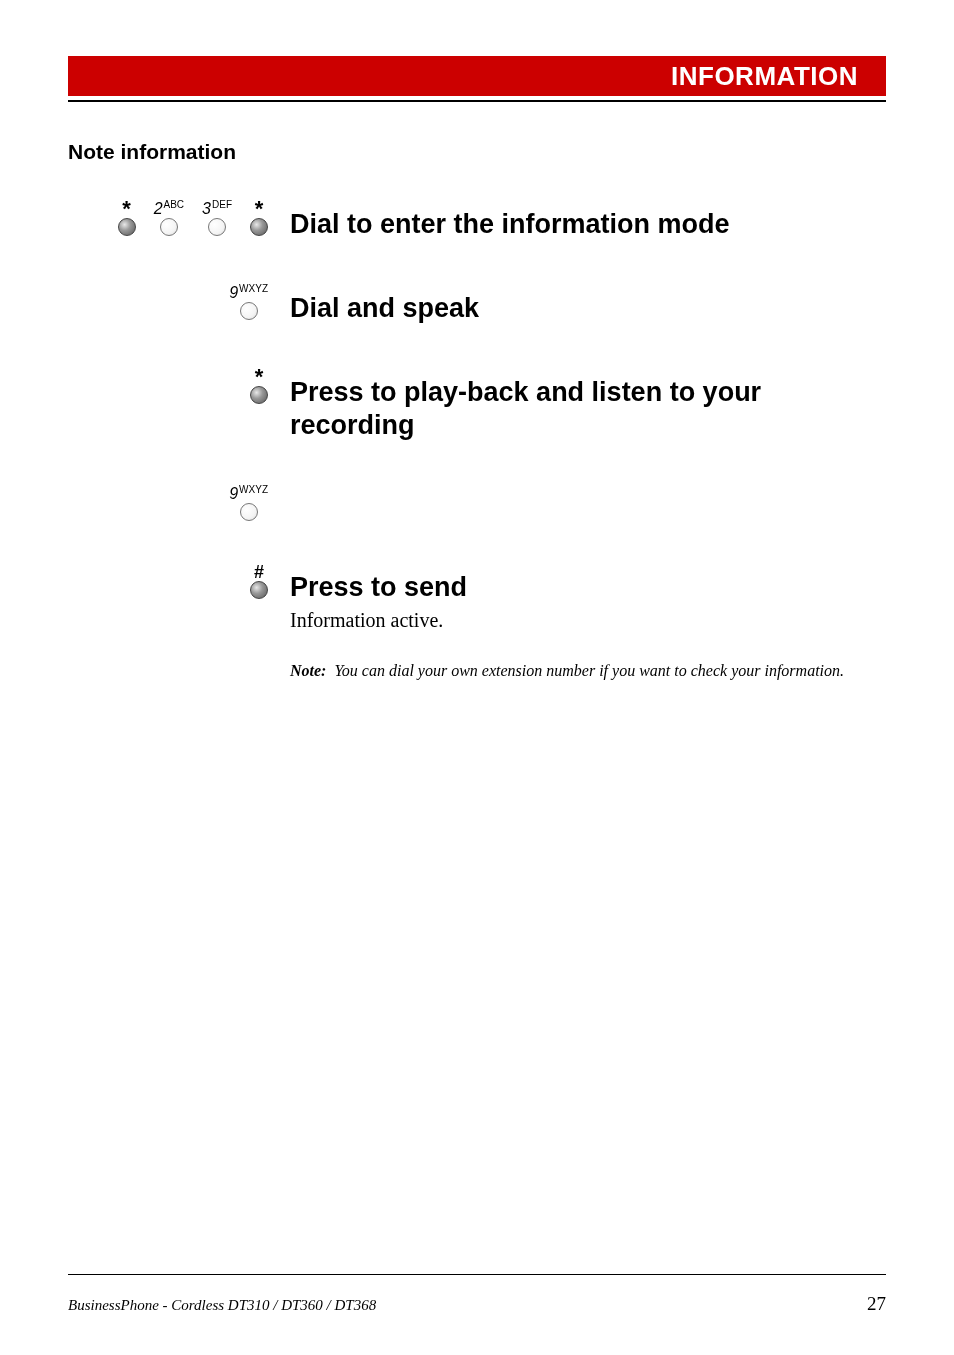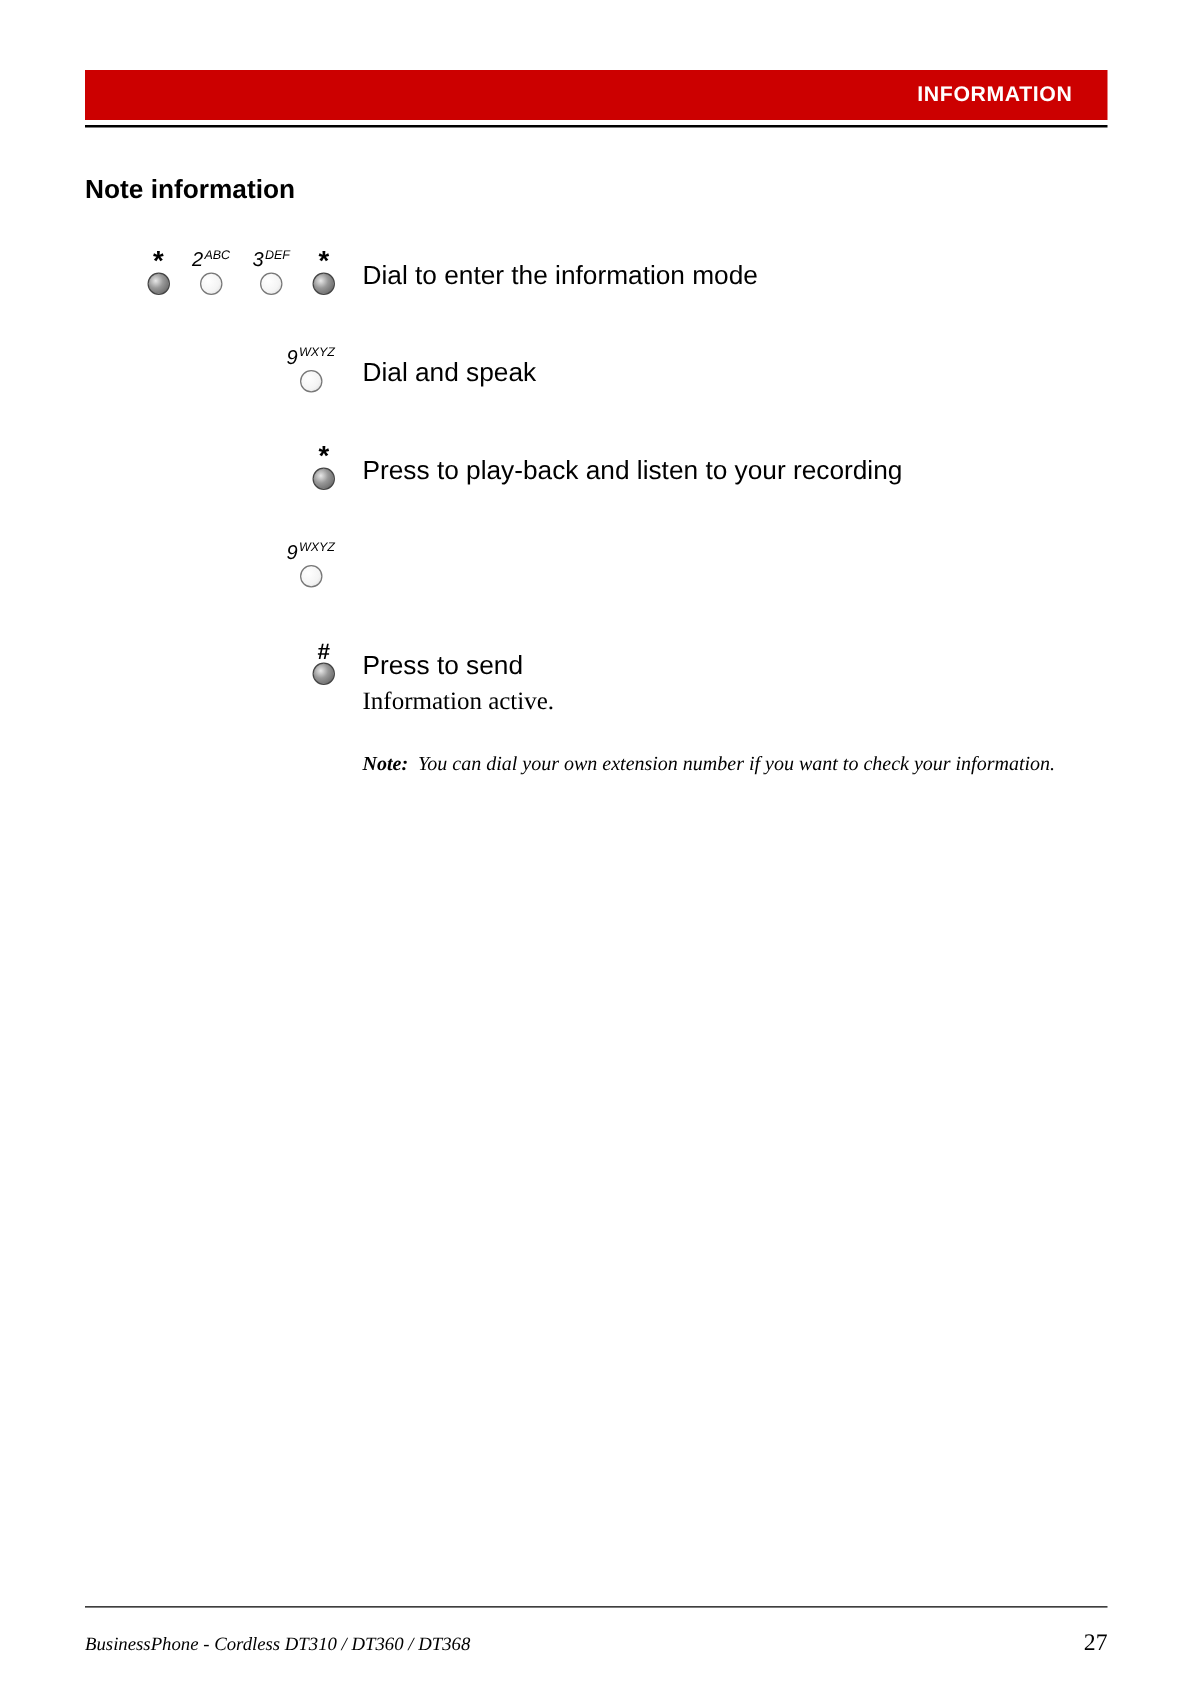--- a/index.html
+++ b/index.html
@@ -18,21 +18,21 @@
     height: 40px;
     background: #cc0000;
     display: flex;
     align-items: center;
     justify-content: flex-end;
     padding-right: 28px;
   }
   .header-bar span {
     color: #fff;
     font-weight: bold;
-    font-size: 17px;
+    font-size: 26px;
     letter-spacing: 0.5px;
   }
   .header-rule {
     height: 2px;
     background: #000;
     margin-top: 4px;
   }
   .section-heading {
     font-size: 21px;
     font-weight: bold;
@@ -70,21 +70,20 @@
     line-height: 14px;
     font-family: Arial, Helvetica, sans-serif;
     display: flex;
     align-items: flex-end;
   }
   .key-digit {
     font-style: italic;
     font-weight: normal;
   }
   .key-letters {
-    font-style: italic;
     font-size: 10px;
     margin-left: 1px;
     position: relative;
     top: -4px;
   }
   .key-sym {
     font-size: 22px;
     line-height: 14px;
     font-weight: bold;
   }
@@ -99,22 +98,22 @@
   }
   .circle-outline {
     background: radial-gradient(circle at 35% 35%, #fff 0%, #f4f4f4 60%, #d8d8d8 100%);
     border: 1px solid #777;
   }
   .instr-text {
     flex: 1;
     padding-top: 6px;
   }
   .instr-main {
-    font-weight: normal;
-    font-size: 21px;
+    font-weight: bold;
+    font-size: 27px;
     font-family: Arial, Helvetica, sans-serif;
     line-height: 1.25;
   }
   .instr-sub {
     font-size: 20px;
     font-family: Georgia, 'Times New Roman', serif;
     margin-top: 4px;
   }
   .note-block {
     margin-top: 28px;
@@ -122,21 +121,21 @@
     font-family: Georgia, 'Times New Roman', serif;
     font-style: italic;
     font-size: 16px;
     line-height: 1.35;
   }
   .note-block .note-label {
     font-weight: bold;
   }
   .footer {
     position: absolute;
-    bottom: 29px;
+    bottom: 40px;
     left: 68px;
     right: 68px;
   }
   .footer-rule {
     height: 1px;
     background: #000;
     margin-bottom: 18px;
   }
   .footer-row {
     display: flex;

